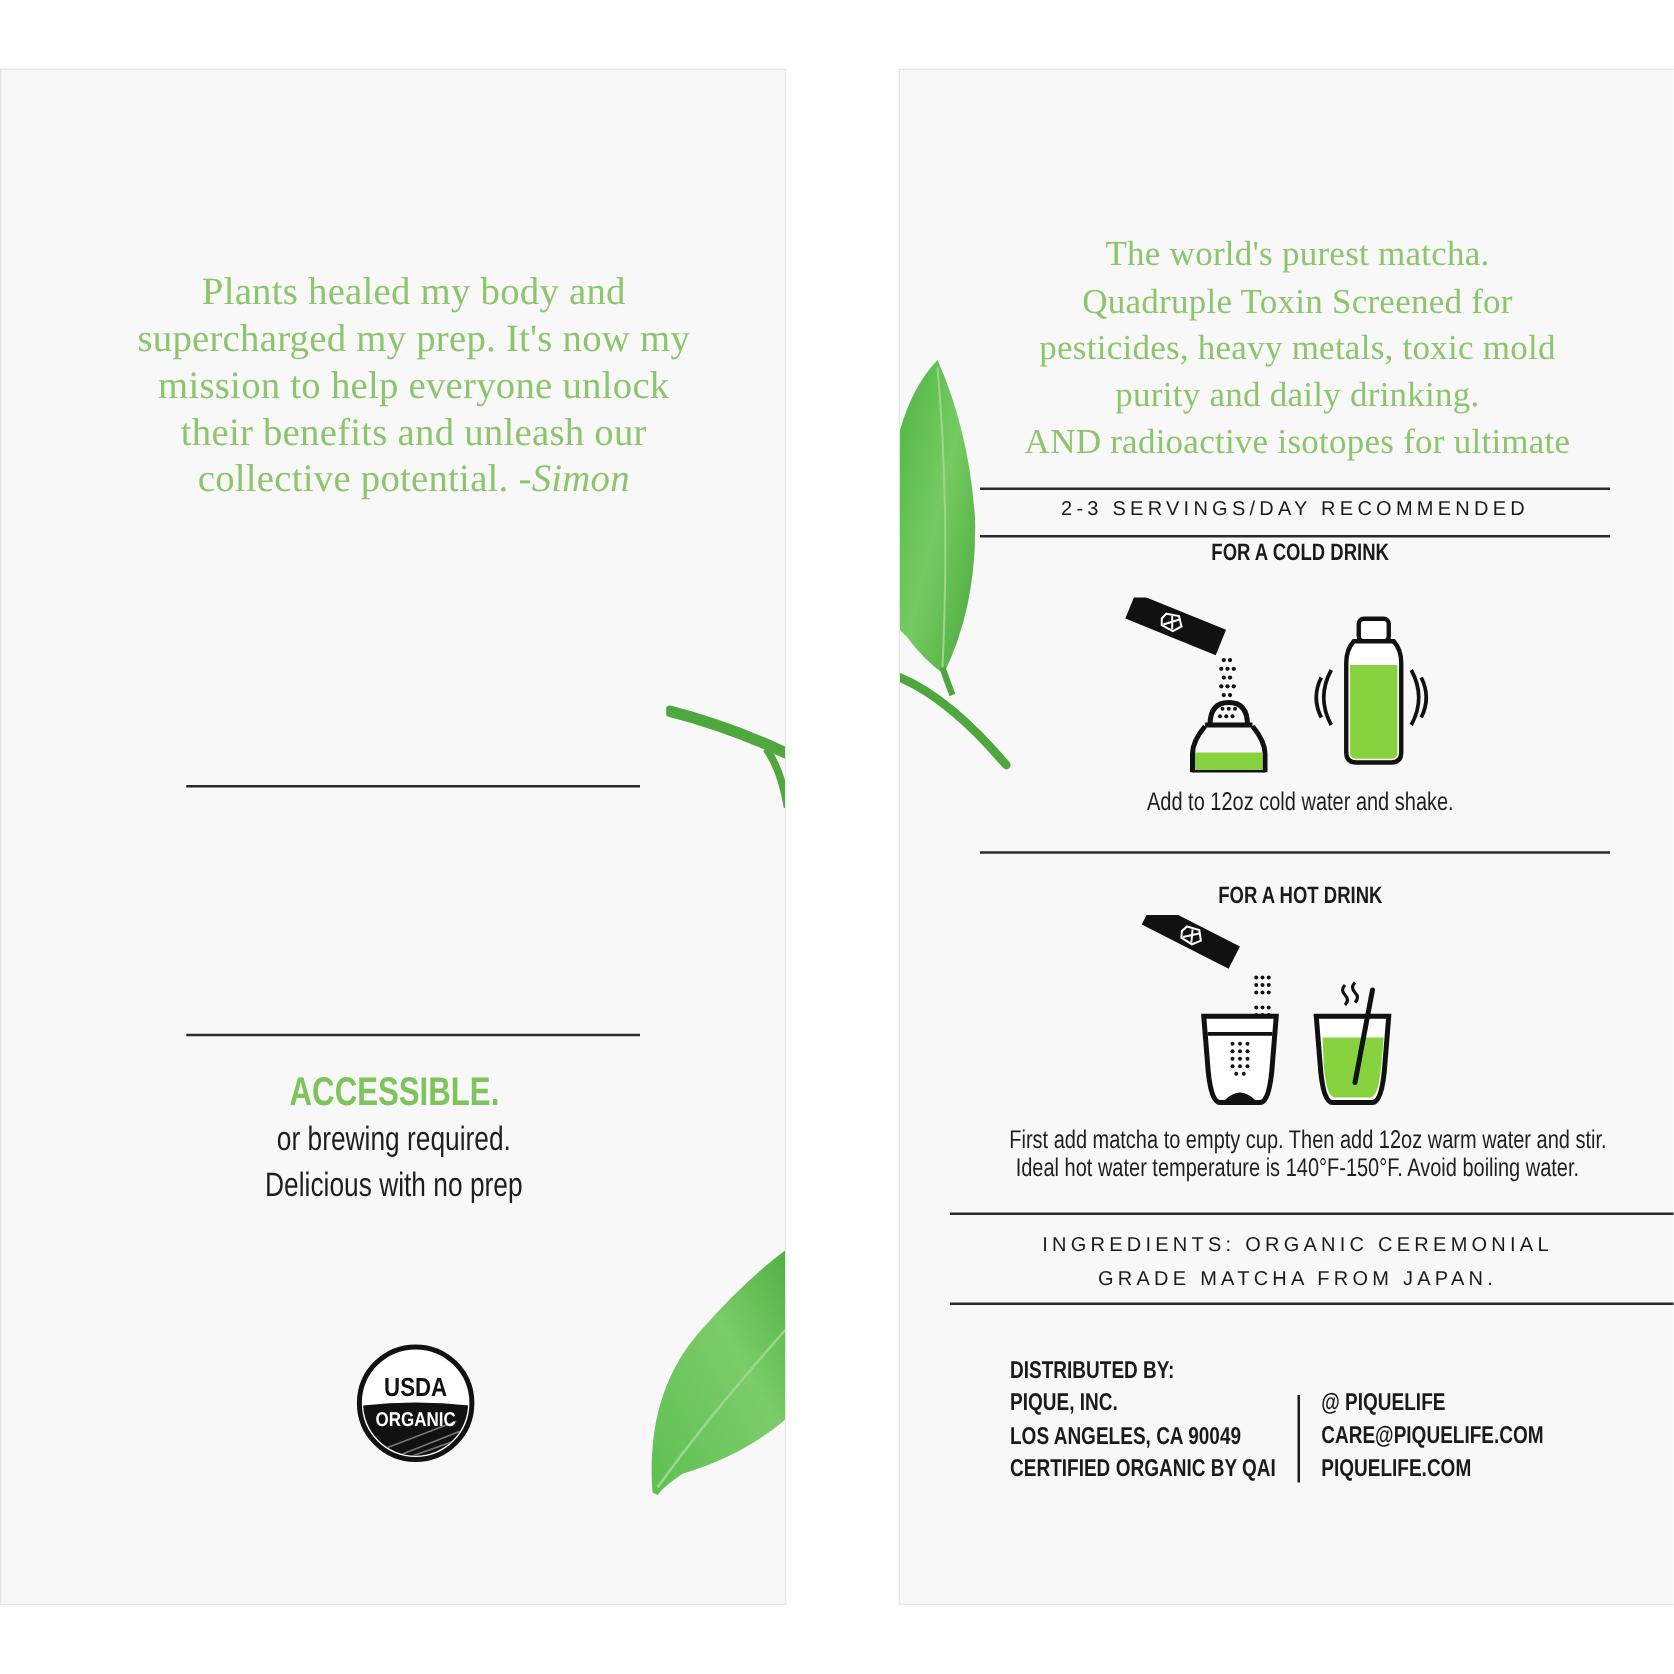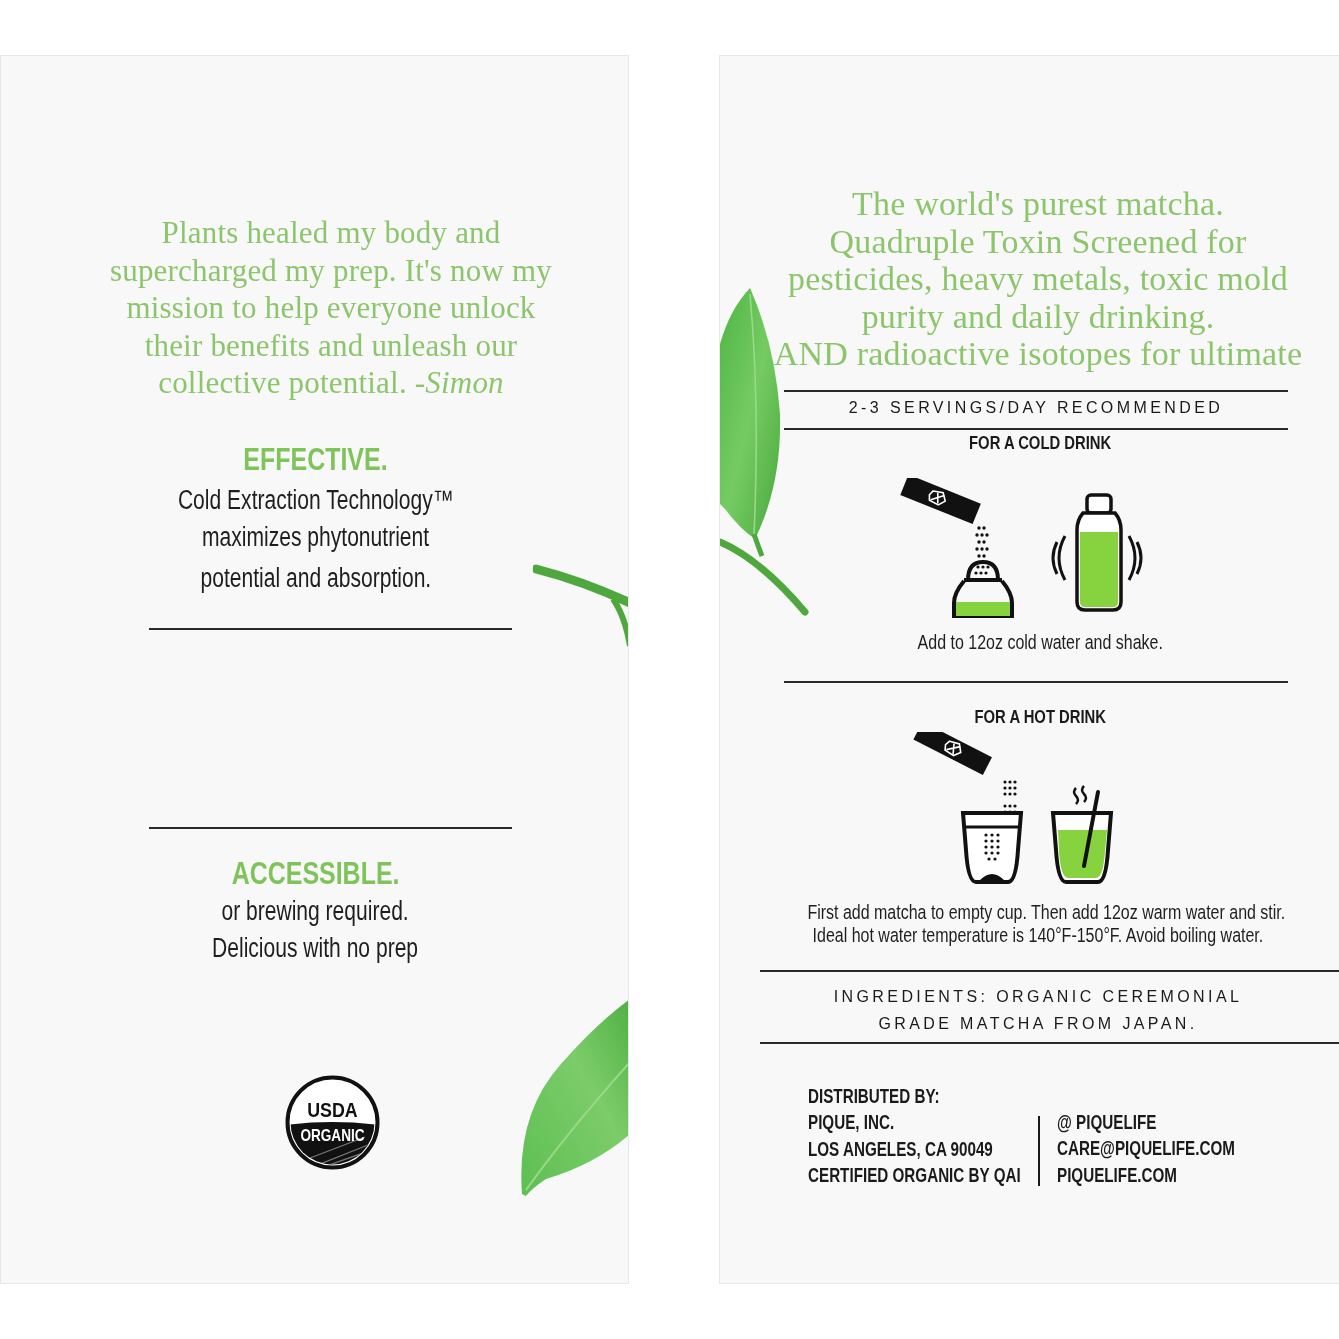--- a/index.html
+++ b/index.html
@@ -33,28 +33,20 @@
 <div class="panel" id="panel-left">
 
   <div class="serif-quote" style="left:40px; width:580px; top:158px;">
     <div>Plants healed my body and</div>
     <div>supercharged my prep. It's now my</div>
     <div>mission to help everyone unlock</div>
     <div>their benefits and unleash our</div>
     <div><span>collective potential.</span> <span class="sig">-Simon</span></div>
   </div>
 
-  <div class="block" style="top:385px;">
-    <div class="heading"><span class="cond">EFFECTIVE.</span></div>
-    <div class="body-text" style="margin-top:5px;">
-      <div><span class="cond">Cold Extraction Technology™</span></div>
-      <div><span class="cond">maximizes phytonutrient</span></div>
-      <div style="margin-top:4px;"><span class="cond">potential and absorption.</span></div>
-    </div>
-  </div>
   <div class="rule" style="left:148px; width:363px; top:572px;"></div>
 
   <div class="rule" style="left:148px; width:363px; top:771px;"></div>
 
   <div class="block" style="top:799px;">
     <div class="heading"><span class="cond">ACCESSIBLE.</span></div>
     <div class="body-text" style="margin-top:2px;">
       <div><span class="cond">or brewing required.</span></div>
       <div><span class="cond">Delicious with no prep</span></div>
     </div>
@@ -104,21 +96,21 @@
         <stop offset="0.5" stop-color="#75cb62"></stop>
         <stop offset="1" stop-color="#49a83d"></stop>
       </linearGradient>
     </defs>
     <path d="M30 4 Q55 60 60 130 Q62 200 35 255 Q20 245 5 225 L0 220 L0 60 Q10 25 30 4 Z" fill="url(#leafGradR)"></path>
     <path d="M30 10 Q40 120 34 250" stroke="#9ad889" stroke-width="1.6" fill="none"></path>
     <path d="M0 258 Q40 275 85 328" stroke="#4fa83e" stroke-width="7" fill="none" stroke-linecap="round"></path>
     <path d="M34 250 Q38 262 42 272" stroke="#4fa83e" stroke-width="5" fill="none"></path>
   </svg>
 
-  <div class="serif-quote" style="left:40px; width:556px; top:129px; font-size:34px; line-height:37.6px;">
+  <div class="serif-quote" style="left:40px; width:556px; top:129px; font-size:28px; line-height:37.6px;">
     <div>The world's purest matcha.</div>
     <div>Quadruple Toxin Screened for</div>
     <div>pesticides, heavy metals, toxic mold</div>
     <div>purity and daily drinking.</div>
     <div>AND radioactive isotopes for ultimate</div>
   </div>
 
   <div class="rule" style="left:64px; width:504px; top:334px;"></div>
   <div class="caps-wide" style="left:64px; width:504px; top:343px;">2-3 SERVINGS/DAY RECOMMENDED</div>
   <div class="rule" style="left:64px; width:504px; top:372px;"></div>

